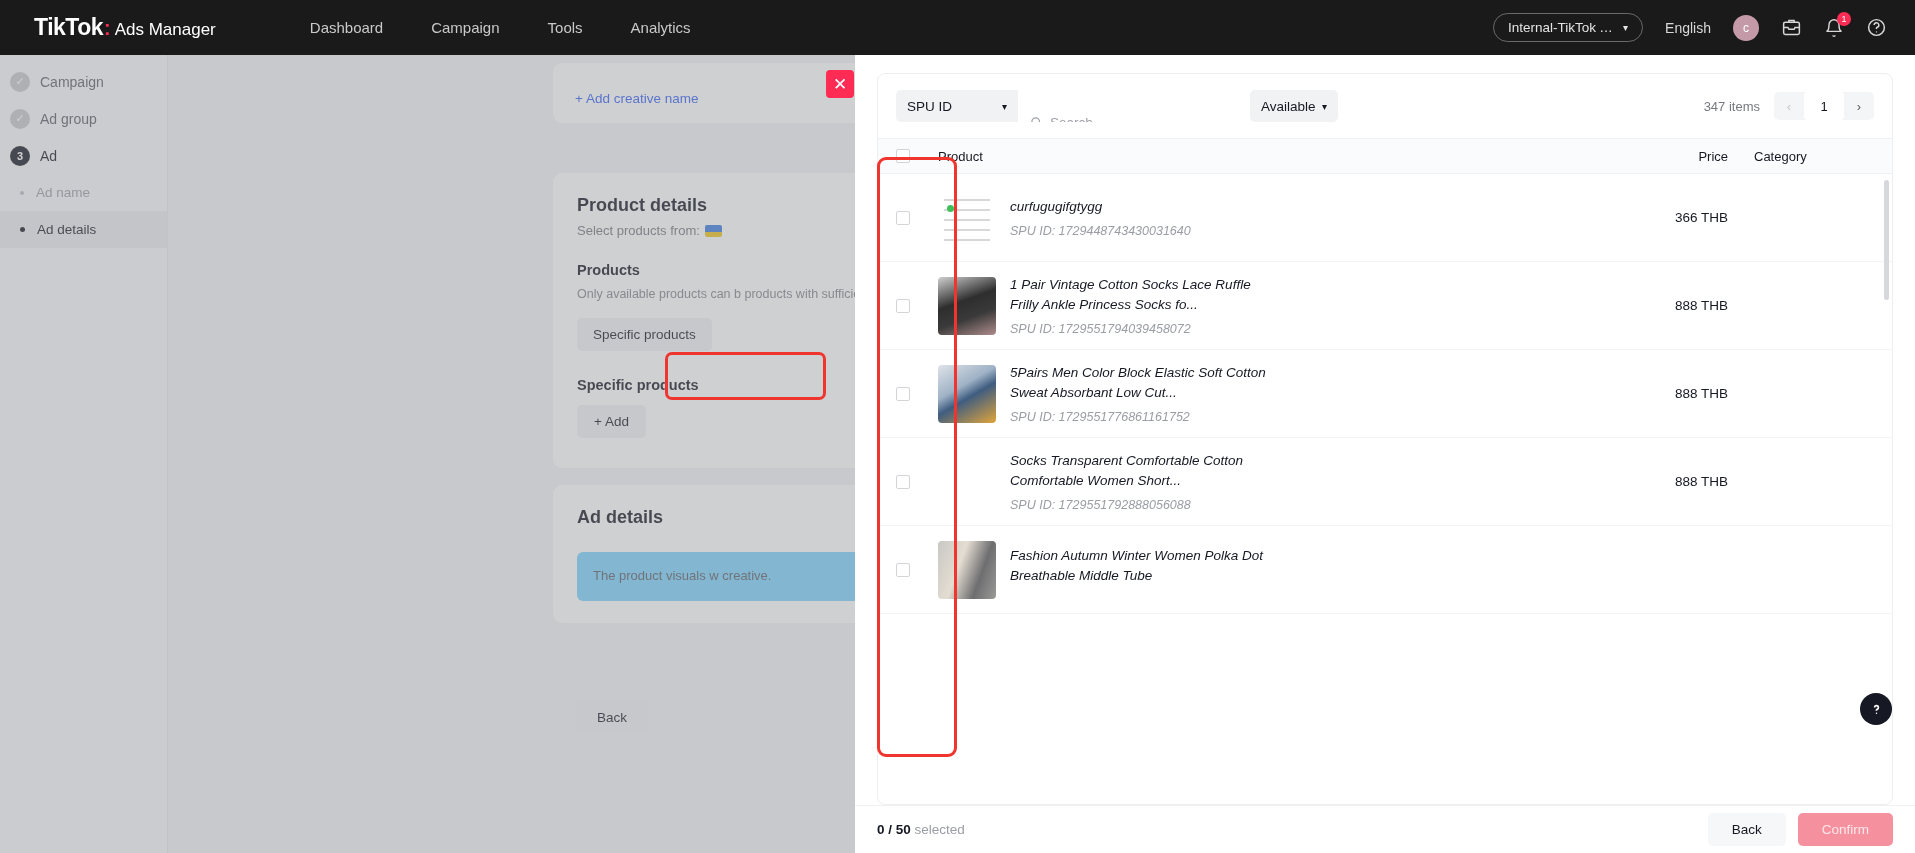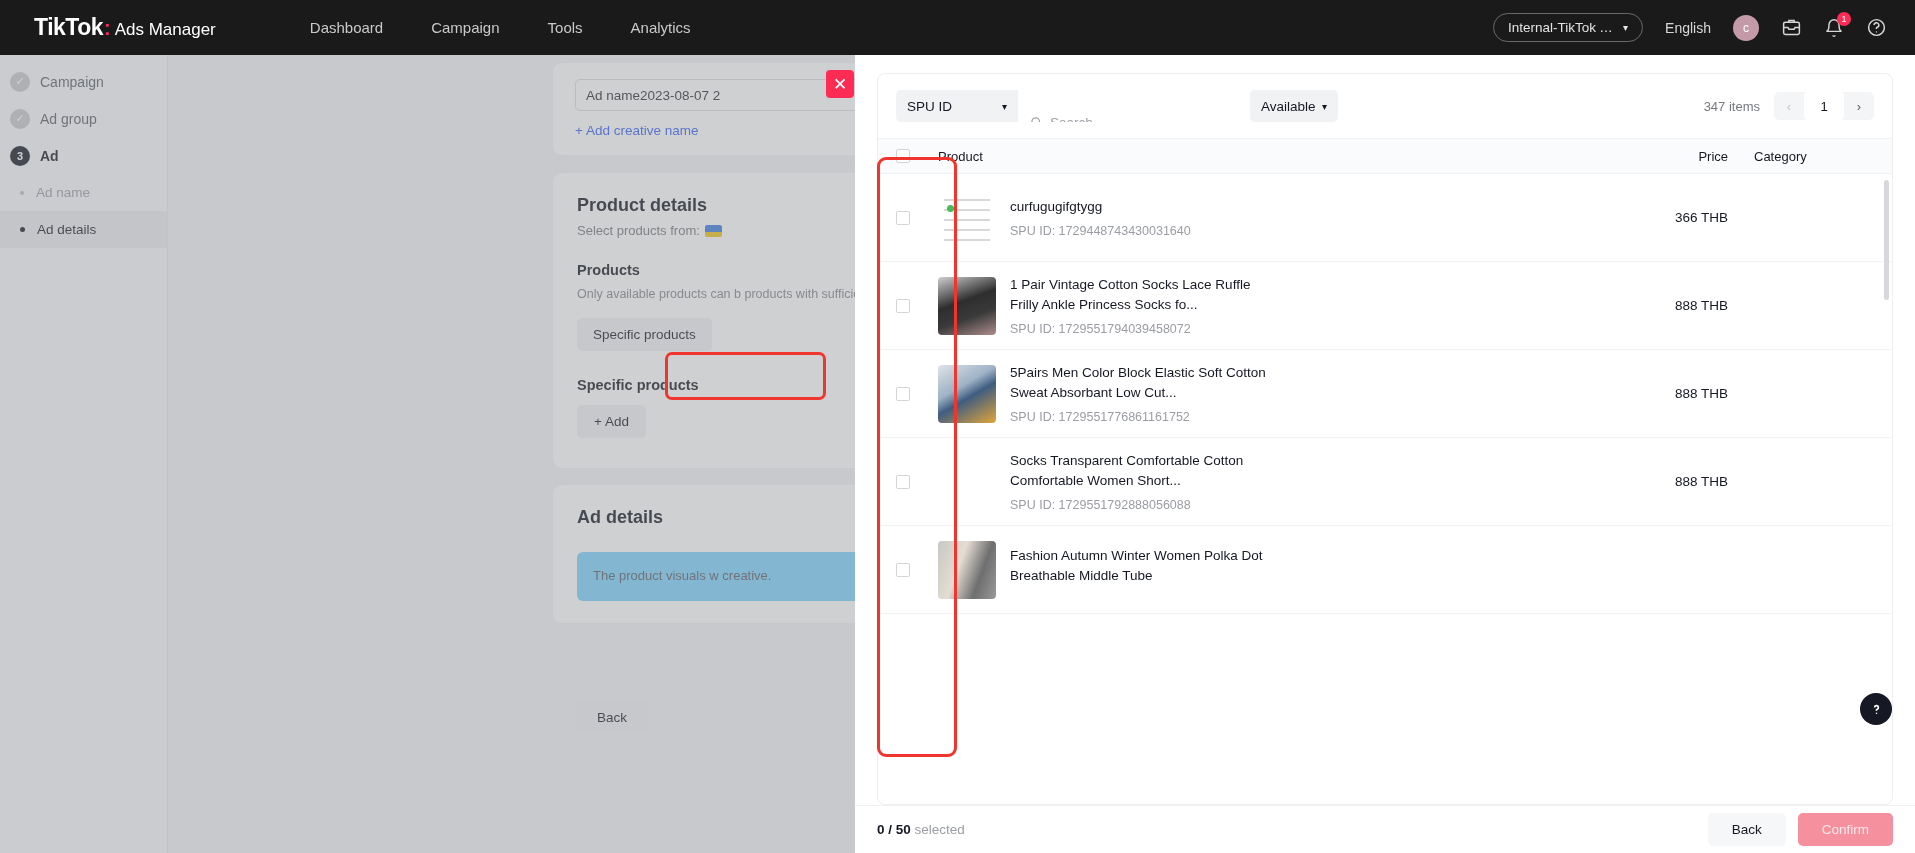--- a/index.html
+++ b/index.html
@@ -57,21 +57,21 @@
     z-index: 10;
   }
   .step { display: flex; align-items: center; height: 37px; padding-left: 10px; gap: 10px; cursor: pointer; }
   .step-circle {
     width: 20px; height: 20px; border-radius: 50%; background: #c6c8cc;
     color: #fff; font-size: 11px; display: flex; align-items: center; justify-content: center;
     flex: 0 0 20px;
   }
   .step-circle.active { background: #161823; font-weight: bold; }
   .step-label { font-size: 14px; color: #5c5f66; }
-  .step-label.active { color: #161823; font-weight: 700; }
+  .step-label.active { color: #161823; font-weight: 400; }
   .sub { display: flex; align-items: center; height: 37px; padding-left: 20px; gap: 12px; cursor: pointer; }
   .dot { width: 4px; height: 4px; border-radius: 50%; background: #b9bcc2; flex: 0 0 4px; }
   .dot.active { background: #161823; width: 5px; height: 5px; flex: 0 0 5px; }
   .sub-label { font-size: 13.5px; color: #9a9da3; }
   .sub-label.active { color: #161823; }
   .sub.selected { background: #ebecef; }
 
   
   .page-bg {
     position: absolute; top: 55px; left: 168px; width: 1747px; height: 798px;
@@ -199,21 +199,21 @@
   .tbody { flex: 1; overflow-y: auto; position: relative; }
   .row {
     display: flex; align-items: center; min-height: 88px; padding: 0 18px;
     border-bottom: 1px solid #f2f3f5;
   }
   .thumb {
     width: 58px; height: 58px; flex: 0 0 58px; border-radius: 4px;
     background: #f0f1f3; margin-right: 14px; overflow: hidden; position: relative;
   }
   .prod-wrap { display: flex; align-items: center; flex: 1; min-width: 0; }
-  .prod-text { min-width: 0; }
+  .prod-text { min-width: 0; font-style: italic; }
   .prod-name {
     font-size: 13.5px; color: #161823; line-height: 1.45; max-width: 260px;
   }
   .prod-spu { font-size: 12.5px; color: #9a9da3; margin-top: 8px; }
   .price { font-size: 13.5px; color: #161823; }
   .sb-thumb {
     position: absolute; right: 3px; top: 6px; width: 5px; height: 120px;
     background: #d6d8dc; border-radius: 3px; cursor: pointer; z-index: 5;
   }
 
@@ -307,21 +307,20 @@
           <circle cx="12" cy="12" r="9"></circle>
           <path d="M9.3 9.2a2.7 2.7 0 1 1 3.5 2.6c-.6.2-.9.8-.9 1.4v.5"></path>
           <circle cx="12" cy="17" r="0.8" fill="#d8d8d8" stroke="none"></circle>
         </svg>
       </div>
     </div>
   </div>
 
   <div class="page-bg">
     <div class="card card-top">
-      <div class="adname-box">Ad name2023-08-07 2</div>
       <div class="link-add">+ Add creative name</div>
     </div>
 
     <div class="card card-prod">
       <div class="h-title">Product details</div>
       <div class="sub-line">
         <span>Select products from:</span>
         <span class="flag"></span>
       </div>
       <div class="sect-title">Products</div>

